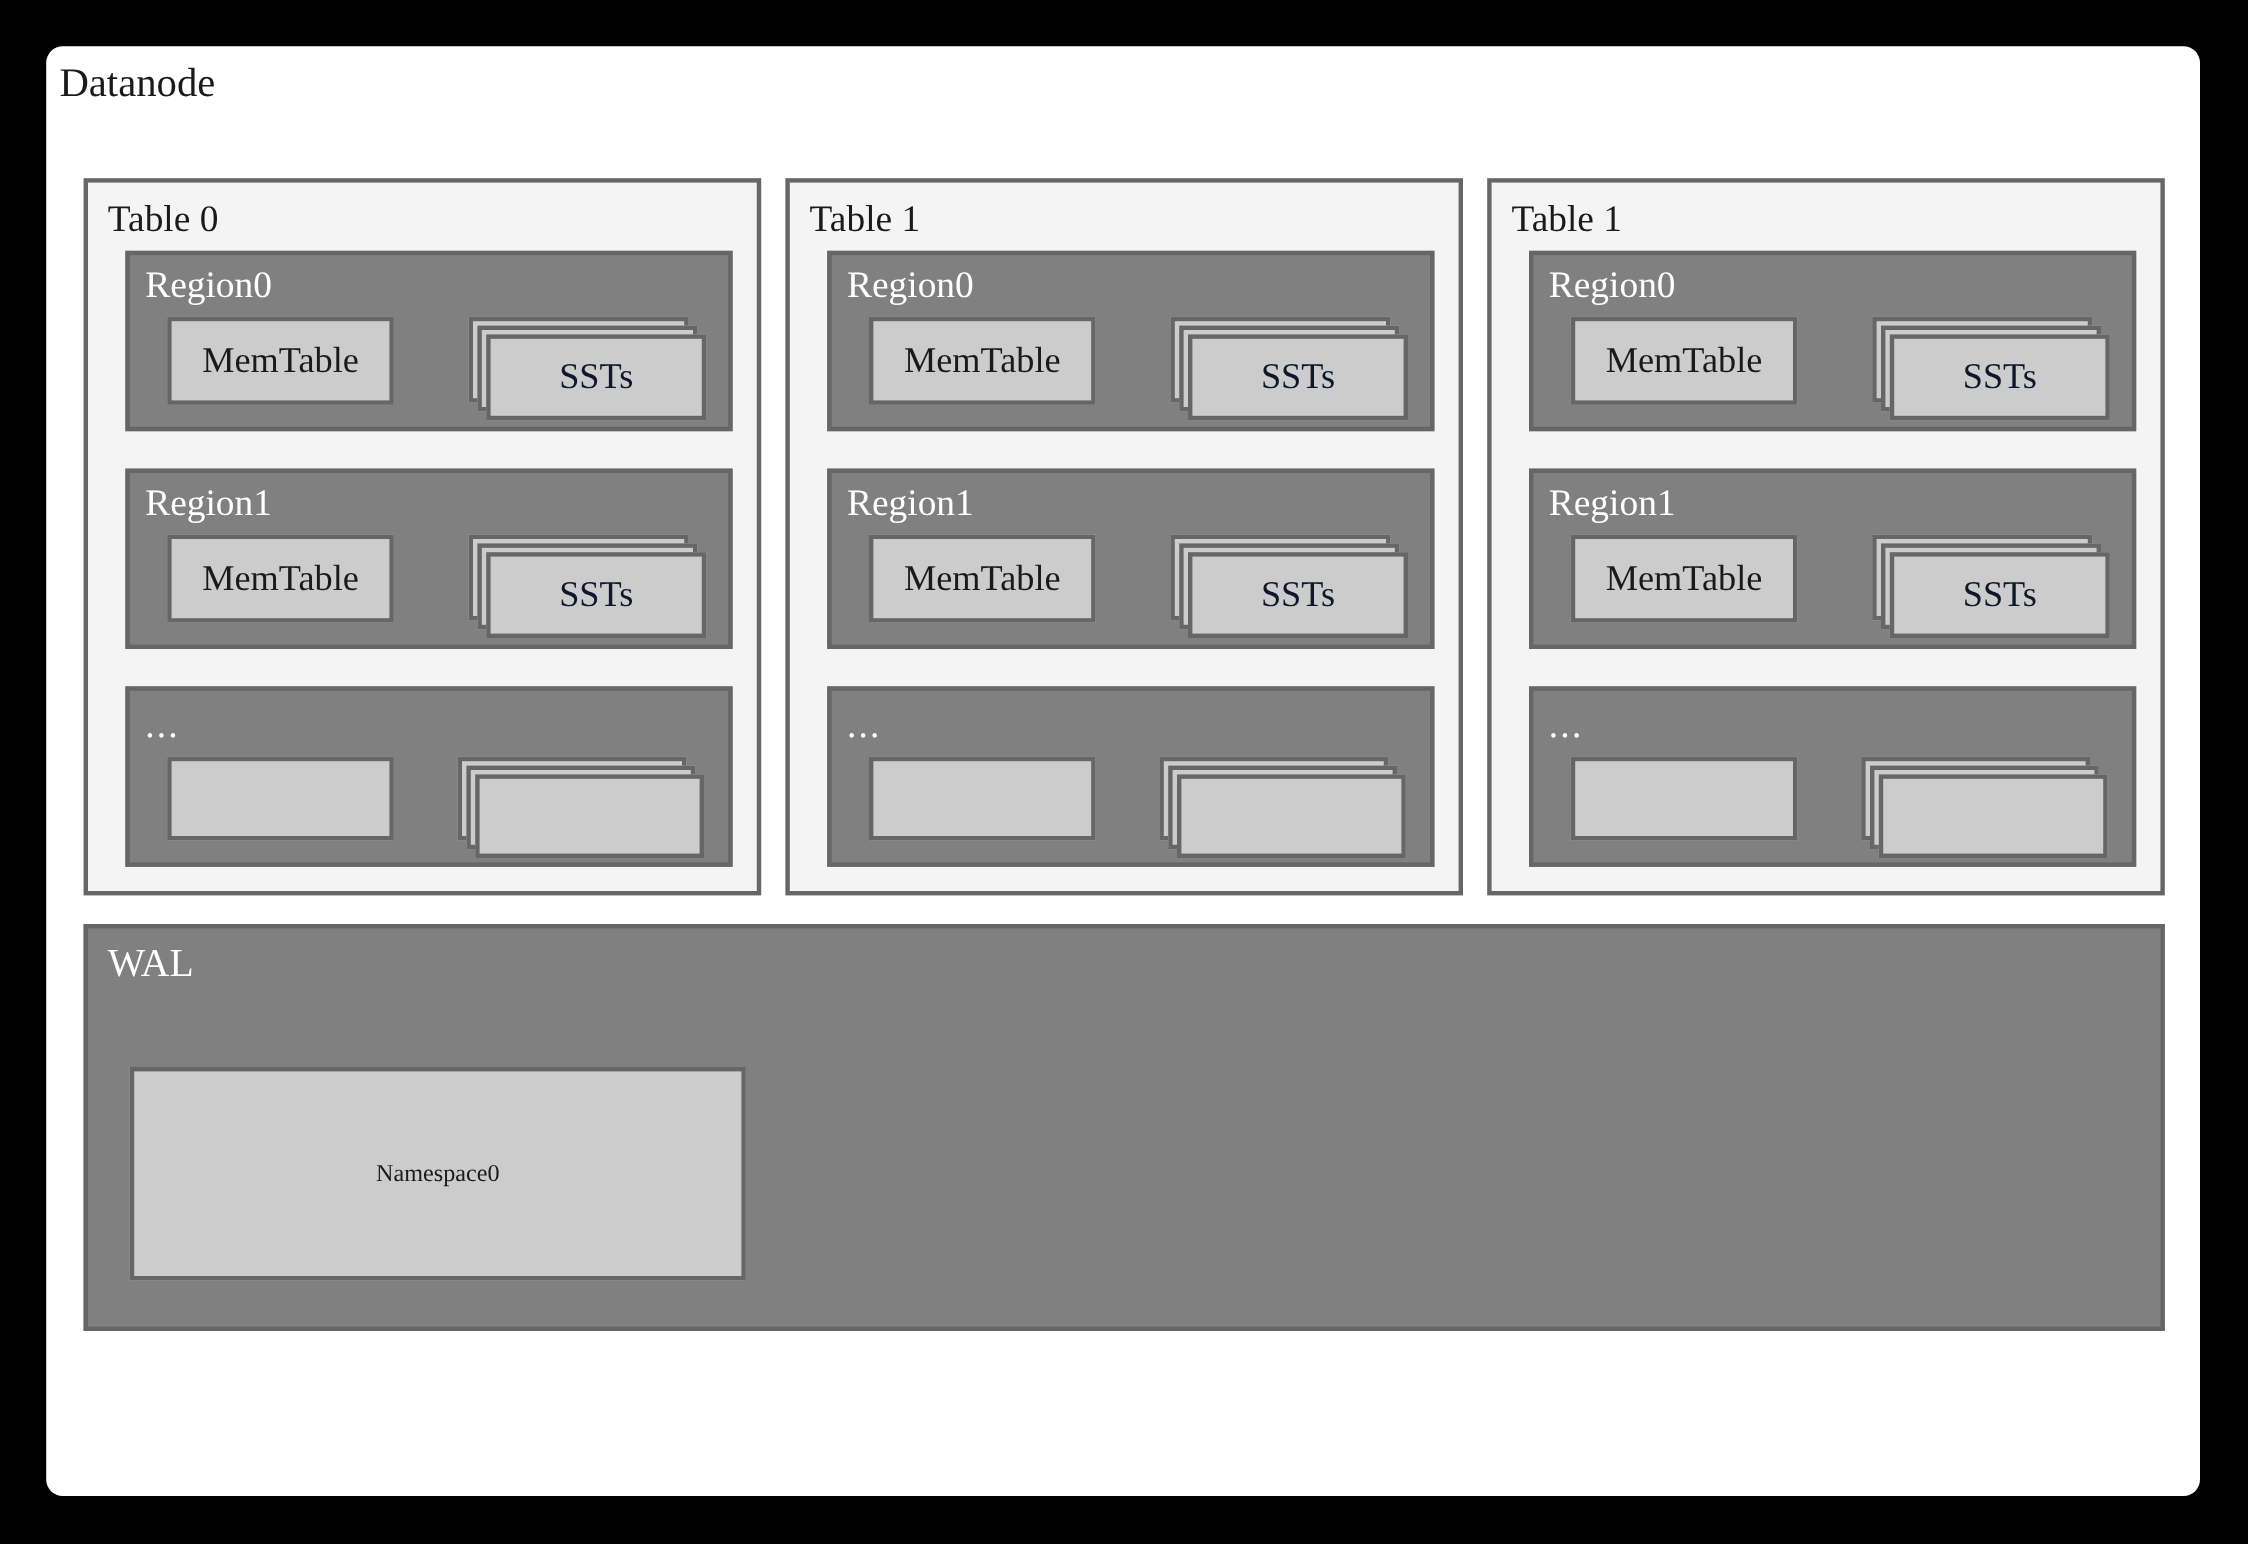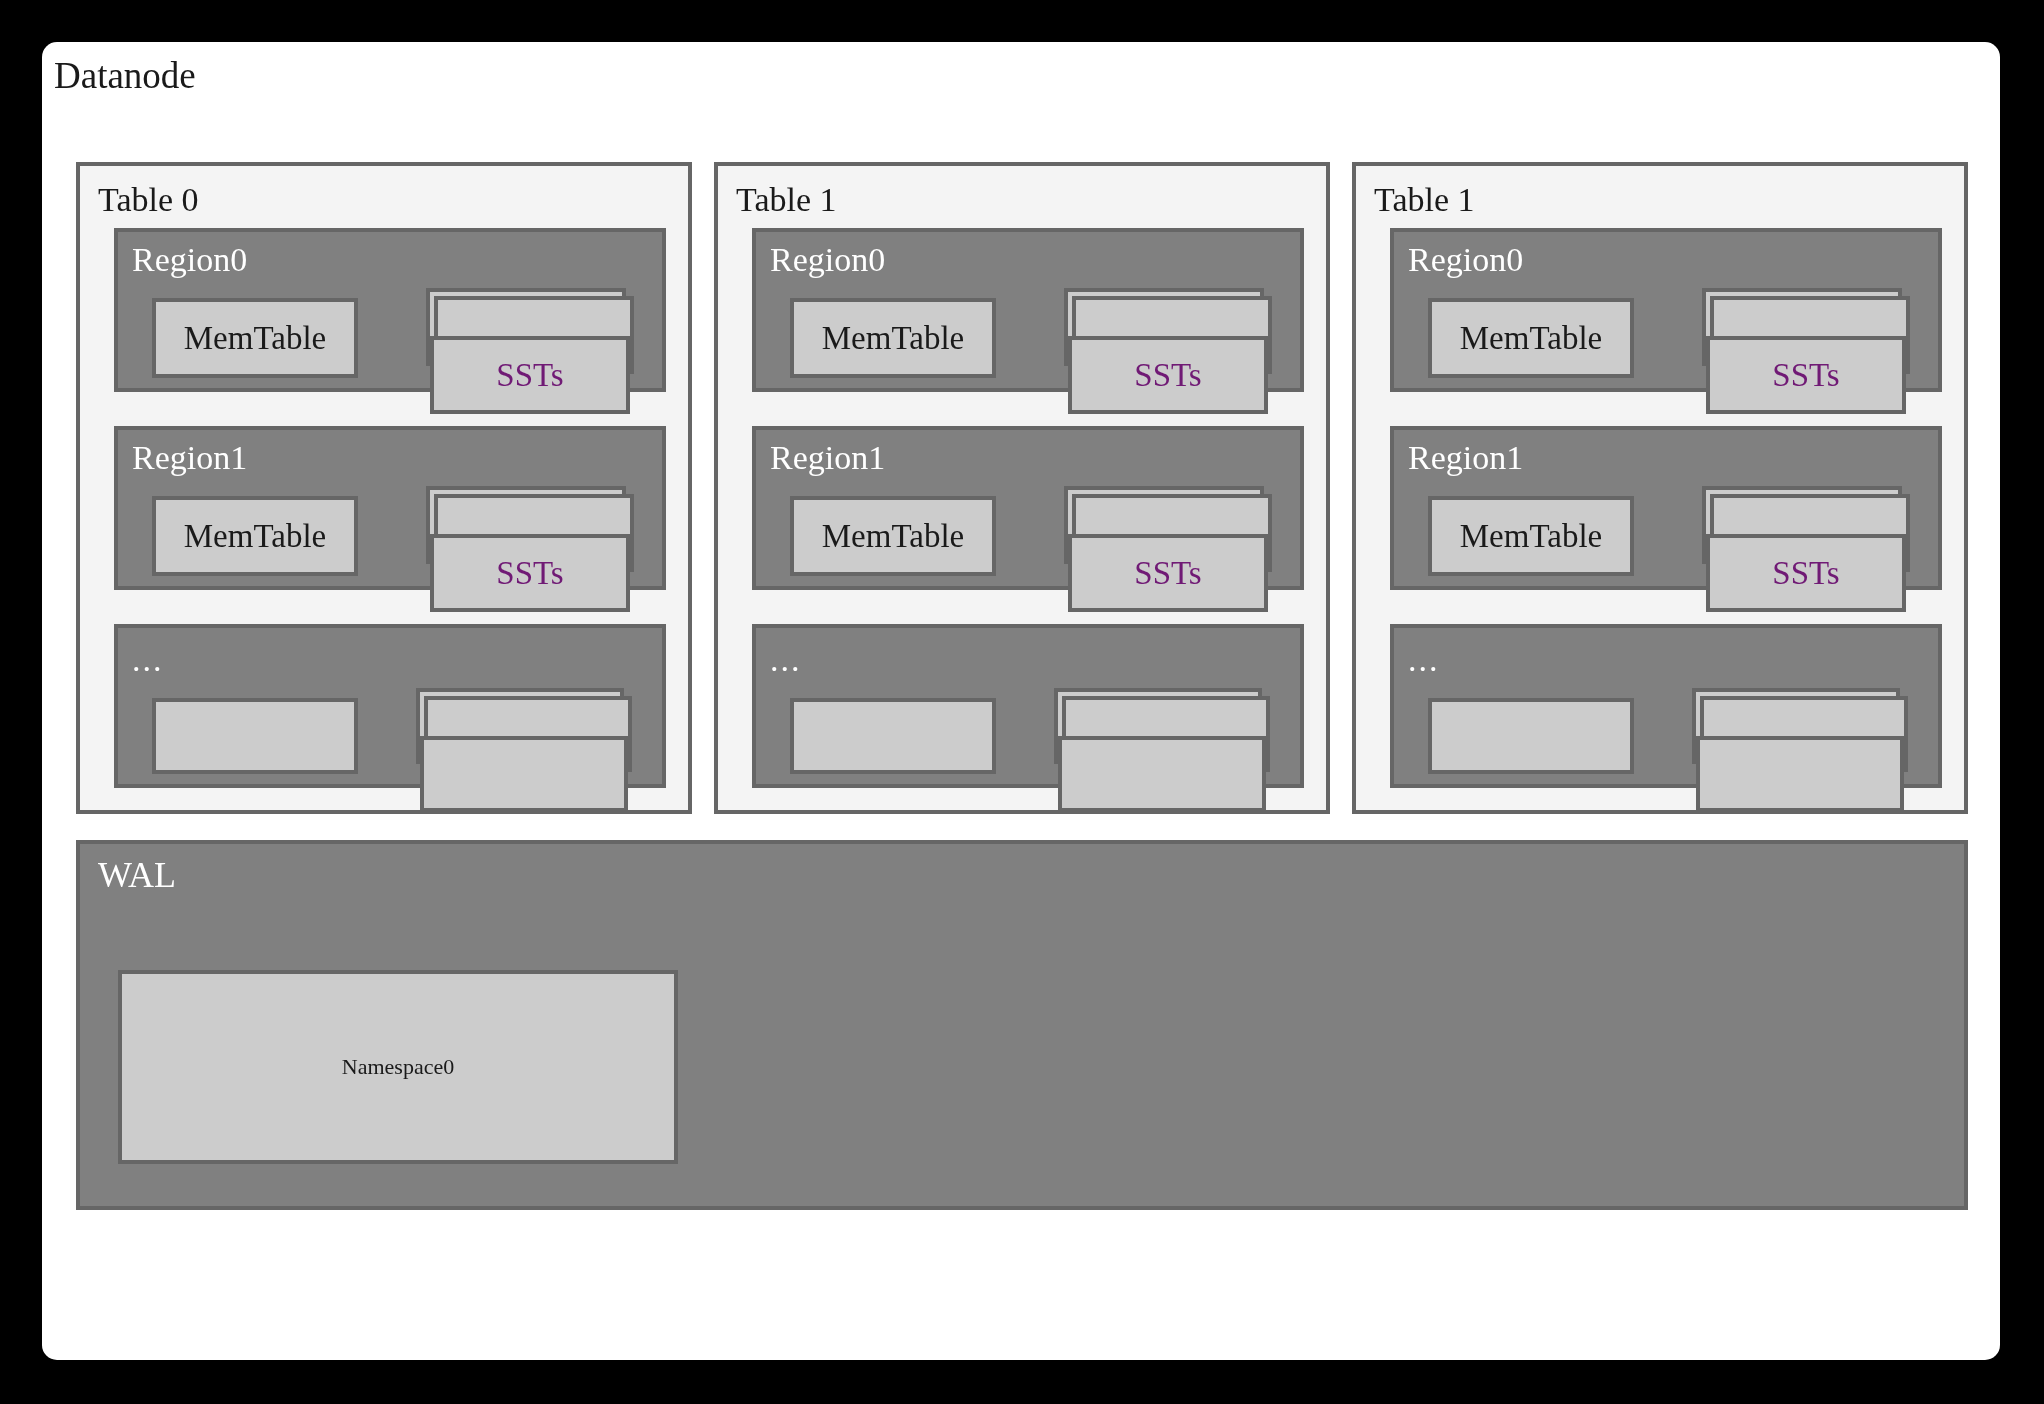--- a/index.html
+++ b/index.html
@@ -120,48 +120,47 @@
     height: 80px;
     box-sizing: border-box;
     background: #cccccc;
     border: 4px solid #666666;
     display: flex;
     align-items: center;
     justify-content: center;
     font-size: 33px;
     color: #1a1a1a;
     white-space: nowrap;
-    margin-top: 10px;
+    margin-top: 0;
   }
 
   
   .sst-stack {
     position: relative;
     width: 216px;
     height: 96px;
   }
   .sst-sheet {
     position: absolute;
     width: 200px;
     height: 78px;
     box-sizing: border-box;
     background: #cccccc;
     border: 4px solid #666666;
   }
   .sst-sheet.s1 { left: 0px;  top: 0px;  }
   .sst-sheet.s2 { left: 8px;  top: 8px;  }
   .sst-sheet.s3 {
-    left: 4px; top: 16px;
+    left: 16px; top: 16px;
     display: flex;
     align-items: center;
     justify-content: center;
     font-size: 33px;
-    color: #701a75;
-    white-space: nowrap;
-    margin-top: 32px;
+    color: #0f172a;
+    white-space: nowrap;
   }
 
   
   .region-box.last .region-inner { top: 60px; height: 92px; }
   .region-box.last .memtable { width: 206px; height: 76px; }
   .region-box.last .sst-sheet { width: 208px; height: 76px; }
   .region-box.last .sst-stack { width: 226px; height: 94px; }
 
   
   #wal-box {

